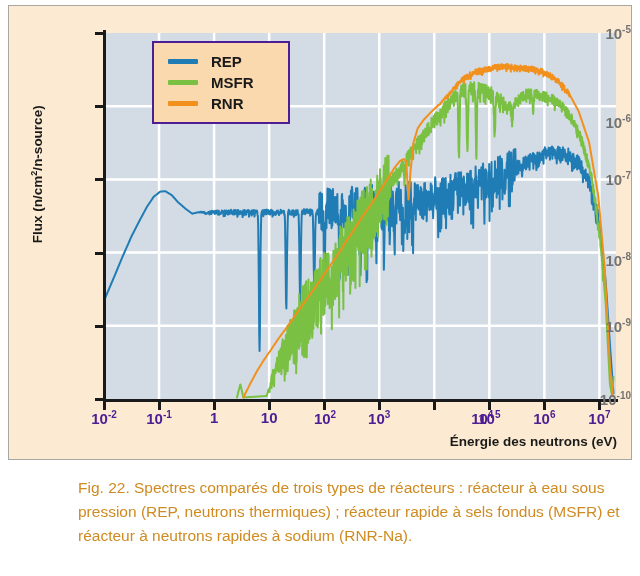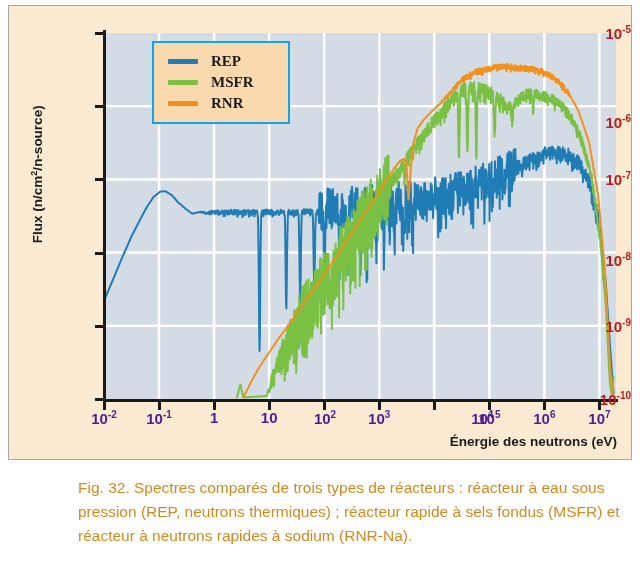--- a/index.html
+++ b/index.html
@@ -76,21 +76,21 @@
     background: #1a1a1a;
   }
   
   .tick-label-y {
     position: absolute;
     right: 0;
     width: 82px;
     text-align: right;
     font-size: 15px;
     font-weight: bold;
-    color: #b91c1c;
+    color: #737373;
     line-height: 1;
     white-space: nowrap;
   }
   .tick-label-x {
     position: absolute;
     top: 404px;
     font-size: 15px;
     font-weight: bold;
     color: #4c1d95;
     line-height: 1;
@@ -130,23 +130,22 @@
     white-space: nowrap;
   }
   
   #legend-box {
     position: absolute;
     left: 143px;
     top: 35px;
     width: 138px;
     padding: 8px 0 8px 0;
     background: #fbd9ae;
-    border: 2px solid #0ea5e9;
+    border: 2px solid #4c1d95;
     box-sizing: border-box;
-    font-family: Liberation Serif, serif;
   }
   .legend-entry {
     display: flex;
     align-items: center;
     height: 21px;
     padding-left: 14px;
   }
   .legend-swatch {
     width: 30px;
     height: 5px;
@@ -257,15 +256,15 @@
         <span class="legend-label">MSFR</span>
       </div>
       <div class="legend-entry">
         <span class="legend-swatch" style="background: rgb(241, 144, 28);"></span>
         <span class="legend-label">RNR</span>
       </div>
     </div>
 
   </div>
 
-  <div id="caption">Fig. 32. Spectres comparés de trois types de réacteurs : réacteur à eau sous pression (REP, neutrons thermiques) ; réacteur rapide à sels fondus (MSFR) et réacteur à neutrons rapides à sodium (RNR-Na).</div>
+  <div id="caption">Fig. 22. Spectres comparés de trois types de réacteurs : réacteur à eau sous pression (REP, neutrons thermiques) ; réacteur rapide à sels fondus (MSFR) et réacteur à neutrons rapides à sodium (RNR-Na).</div>
 
 </div>
 
 </body></html>

